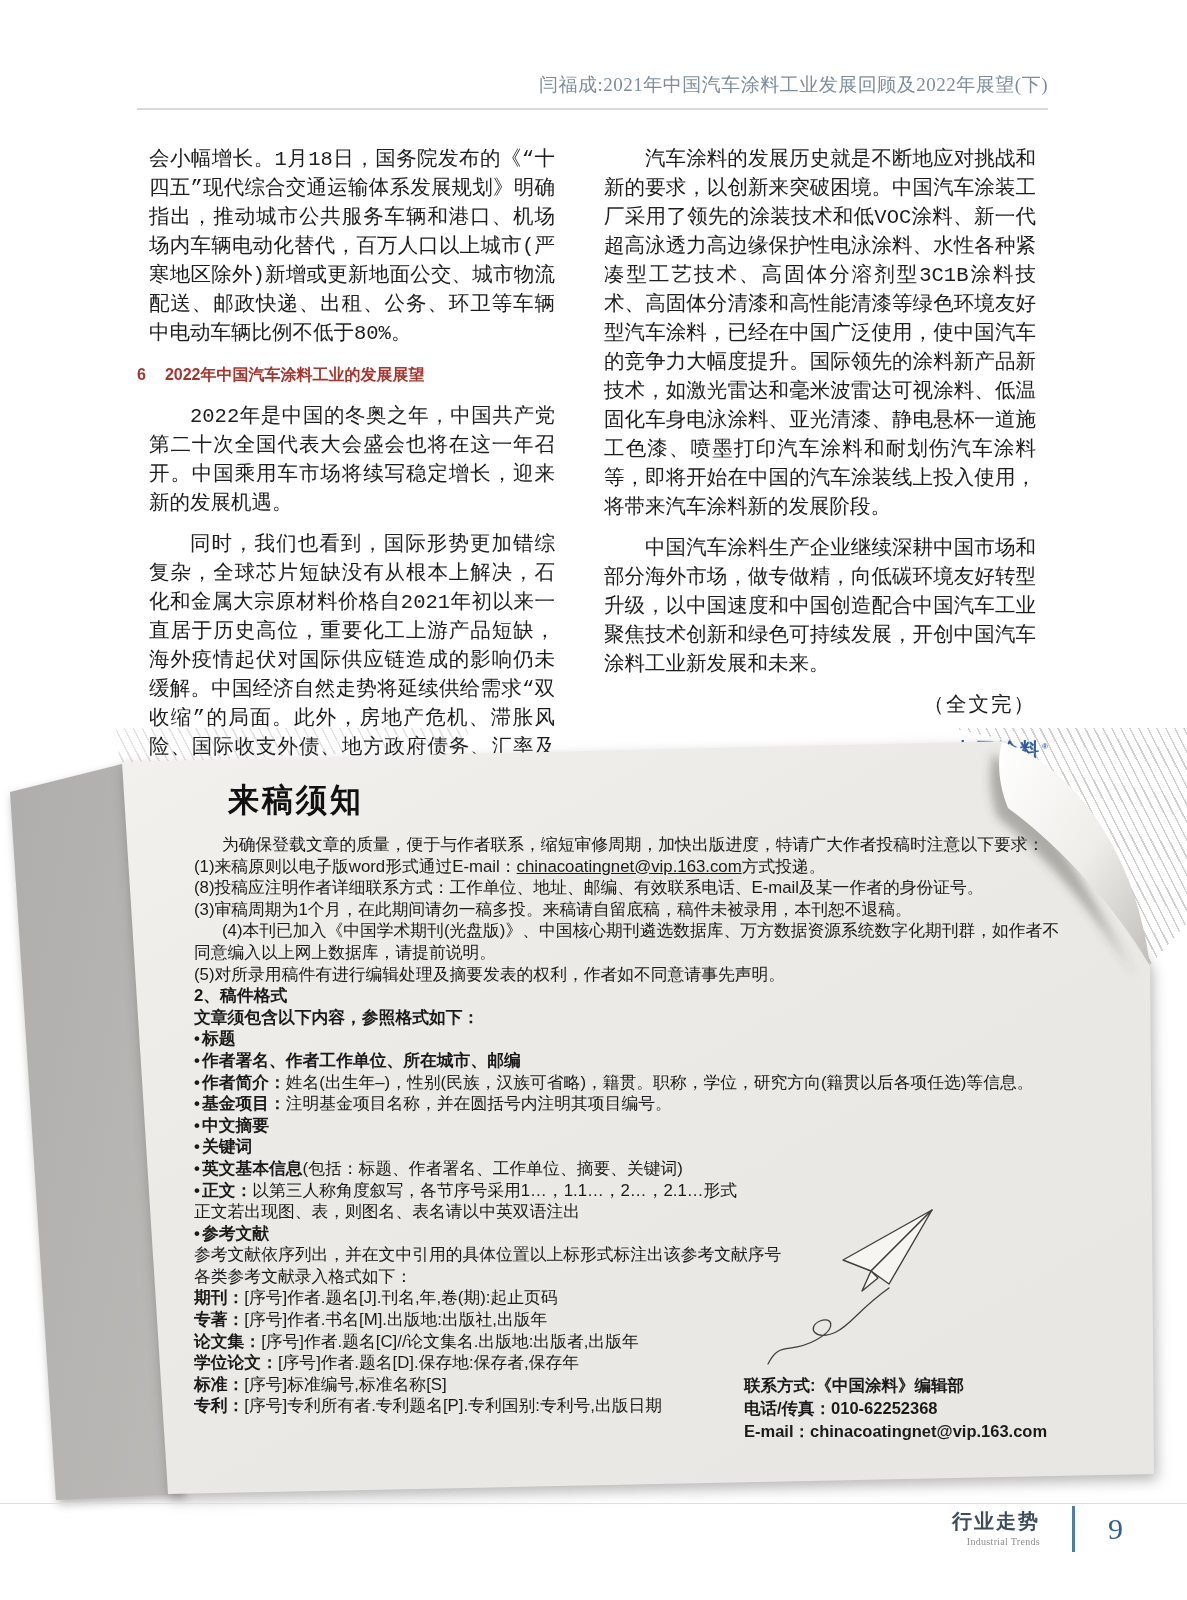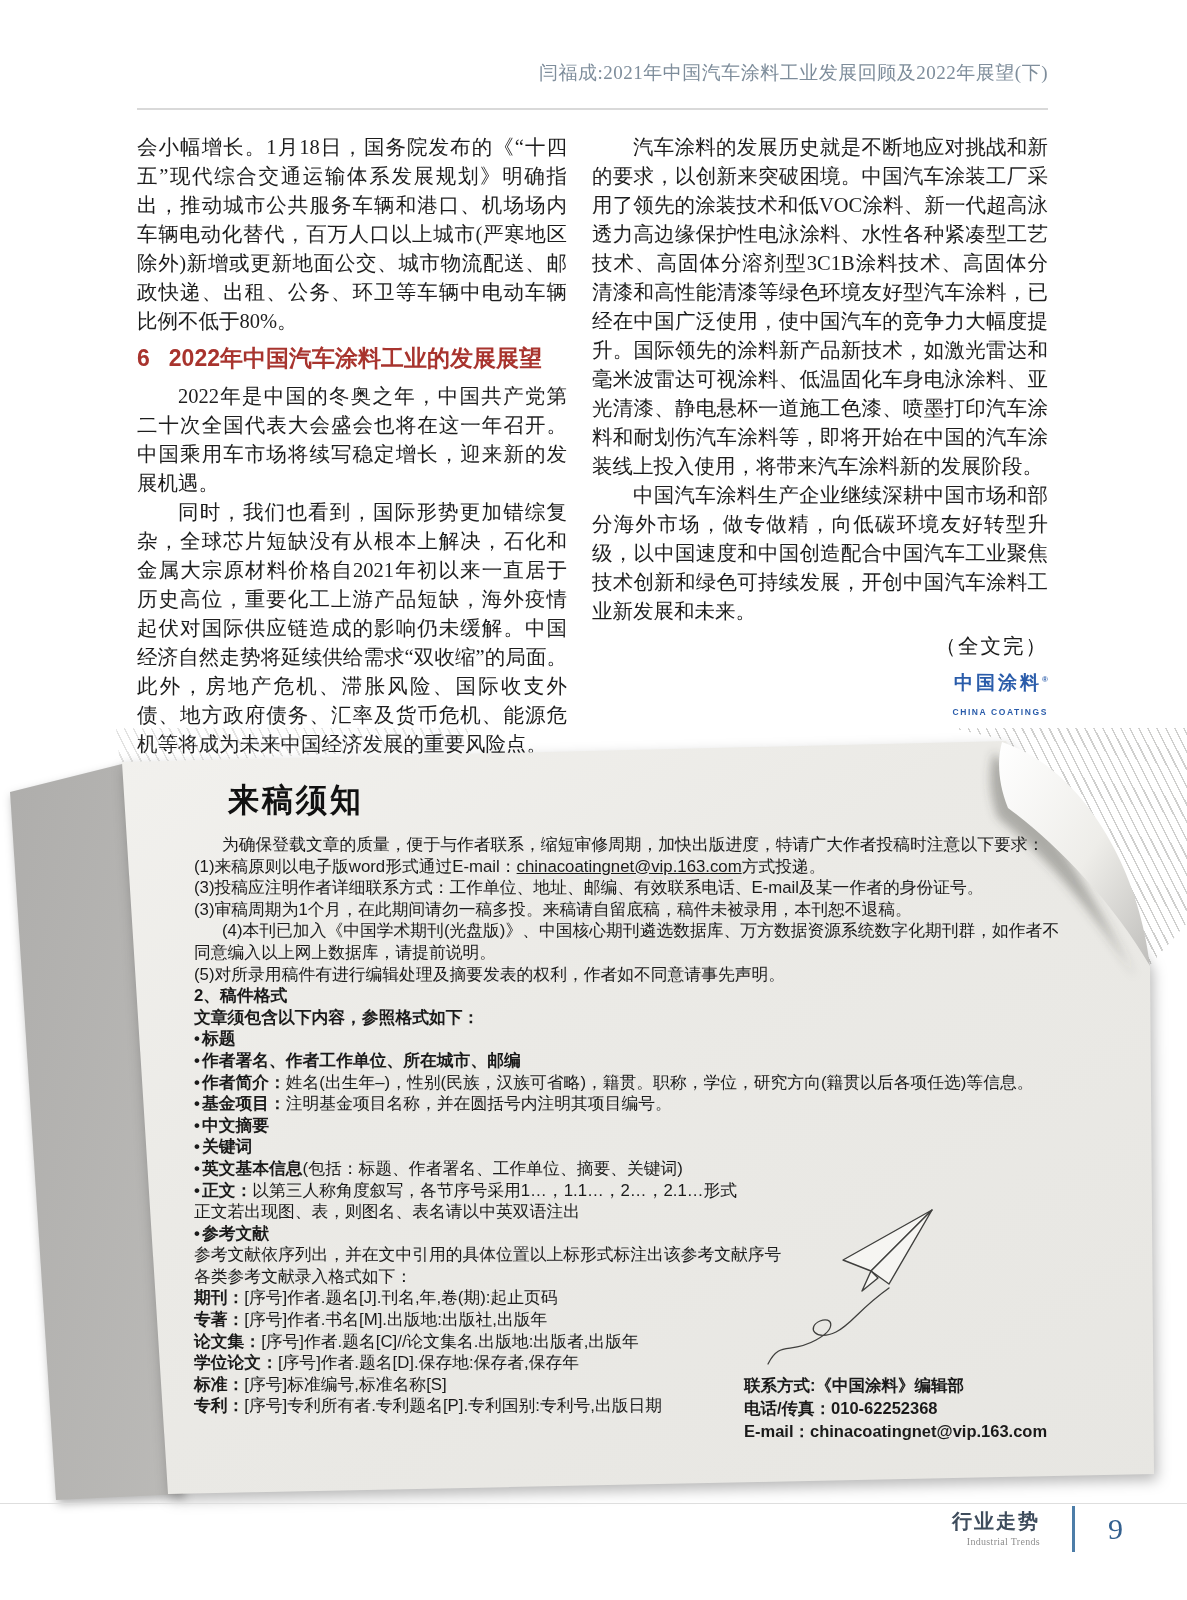--- a/index.html
+++ b/index.html
@@ -1,29 +1,29 @@
 <!DOCTYPE html>
 <html><head>
 <meta charset="utf-8">
 <style>
   html,body{margin:0;padding:0;background:#ffffff;}
   .page{position:relative;width:1187px;height:1600px;background:#ffffff;overflow:hidden;
         font-family:"Liberation Serif","DejaVu Serif",serif;color:#1d1d1d;}
   
-  .running-head{position:absolute;top:60px;left:137px;width:911px;text-align:right;
+  .running-head{position:absolute;top:72px;left:137px;width:911px;text-align:right;
     font-size:19px;color:#7e8d9b;letter-spacing:0.5px;}
   .head-rule{position:absolute;top:108px;left:137px;width:911px;height:2px;background:#d9d9d9;}
   
   .col{position:absolute;top:133px;text-align:justify;font-size:20.5px;line-height:29px;}
   .col-left{left:137px;width:430px;}
   .col-right{left:592px;width:456px;}
-  .col p{margin:0;}
+  .col p{margin:12px;font-family:Liberation Mono, monospace;}
   .indent{text-indent:2em;}
   .sec-heading{margin:7px 0 9px 0;font-family:"Liberation Sans","DejaVu Sans",sans-serif;
-    font-weight:bold;font-size:23px;line-height:30px;color:#a8342e;text-align:left;}
+    font-weight:bold;font-size:16px;line-height:30px;color:#a8342e;text-align:left;}
   .sec-heading .num{margin-right:19px;}
   .end-mark{text-align:right;margin-top:6px !important;font-size:20.5px;letter-spacing:2px;}
   .logo{margin-top:4px;text-align:right;font-family:"Liberation Sans","DejaVu Sans",sans-serif;}
   .logo-cn{font-size:19px;font-weight:bold;color:#2a5caa;letter-spacing:3px;}
   .logo-cn sup{font-size:8px;letter-spacing:0;}
   .logo-en{font-size:8.5px;font-weight:bold;color:#2a5caa;letter-spacing:1.6px;margin-top:1px;}
   
   .insert{position:absolute;top:728px;left:0;width:1187px;height:780px;
     font-family:"Liberation Sans","DejaVu Sans",sans-serif;color:#1a1a1a;}
   .hatch{position:absolute;inset:0;
@@ -96,21 +96,21 @@
       <div class="backsheet"></div>
     </div>
     <div class="shadow-wrap paper-wrap">
       <div class="paper"></div>
     </div>
 
     <div class="notice-content">
       <h3 class="notice-title">来稿须知</h3>
       <p class="hang one-line">为确保登载文章的质量，便于与作者联系，缩短审修周期，加快出版进度，特请广大作者投稿时注意以下要求：</p>
       <p class="ind one-line"><span>(1)来稿原则以电子版word形式通过E-mail：</span><span class="u">chinacoatingnet@vip.163.com</span><span>方式投递。</span></p>
-      <p class="ind one-line">(3)投稿应注明作者详细联系方式：工作单位、地址、邮编、有效联系电话、E-mail及某一作者的身份证号。</p>
+      <p class="ind one-line">(8)投稿应注明作者详细联系方式：工作单位、地址、邮编、有效联系电话、E-mail及某一作者的身份证号。</p>
       <p class="ind one-line">(3)审稿周期为1个月，在此期间请勿一稿多投。来稿请自留底稿，稿件未被录用，本刊恕不退稿。</p>
       <p class="hang">(4)本刊已加入《中国学术期刊(光盘版)》、中国核心期刊遴选数据库、万方数据资源系统数字化期刊群，如作者不同意编入以上网上数据库，请提前说明。</p>
       <p class="ind one-line">(5)对所录用稿件有进行编辑处理及摘要发表的权利，作者如不同意请事先声明。</p>
       <p class="lv1">2、稿件格式</p>
       <p class="ind one-line lv1">文章须包含以下内容，参照格式如下：</p>
       <p class="bullet one-line"><span class="blabel">标题</span></p>
       <p class="bullet one-line"><span class="blabel">作者署名、作者工作单位、所在城市、邮编</span></p>
       <p class="bullet one-line"><span class="blabel">作者简介：</span><span>姓名(出生年–)，性别(民族，汉族可省略)，籍贯。职称，学位，研究方向(籍贯以后各项任选)等信息。</span></p>
       <p class="bullet one-line"><span class="blabel">基金项目：</span><span>注明基金项目名称，并在圆括号内注明其项目编号。</span></p>
       <p class="bullet one-line"><span class="blabel">中文摘要</span></p>

